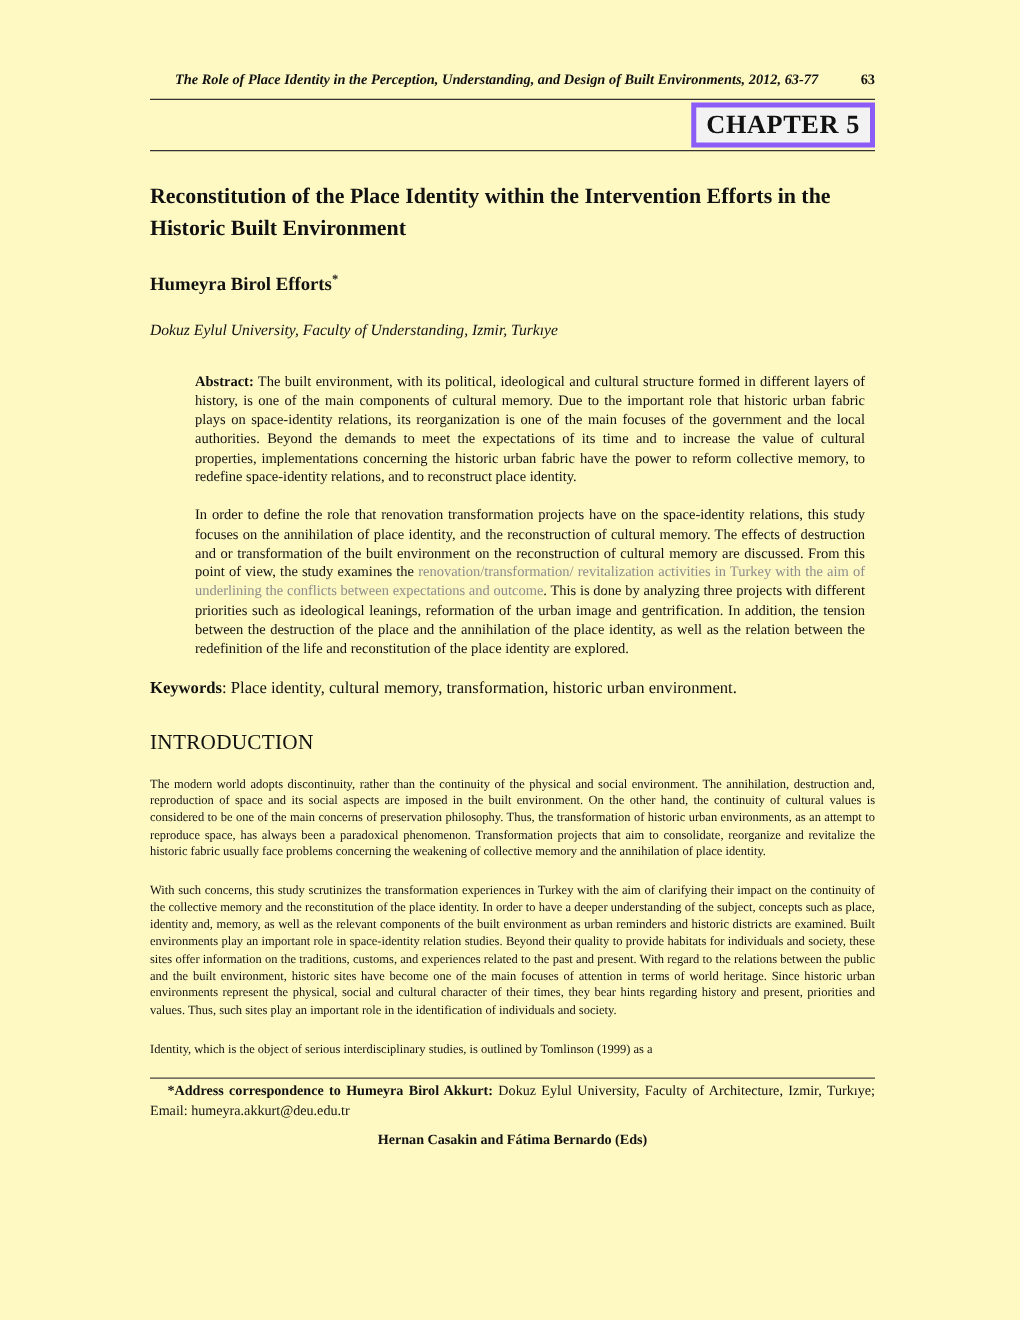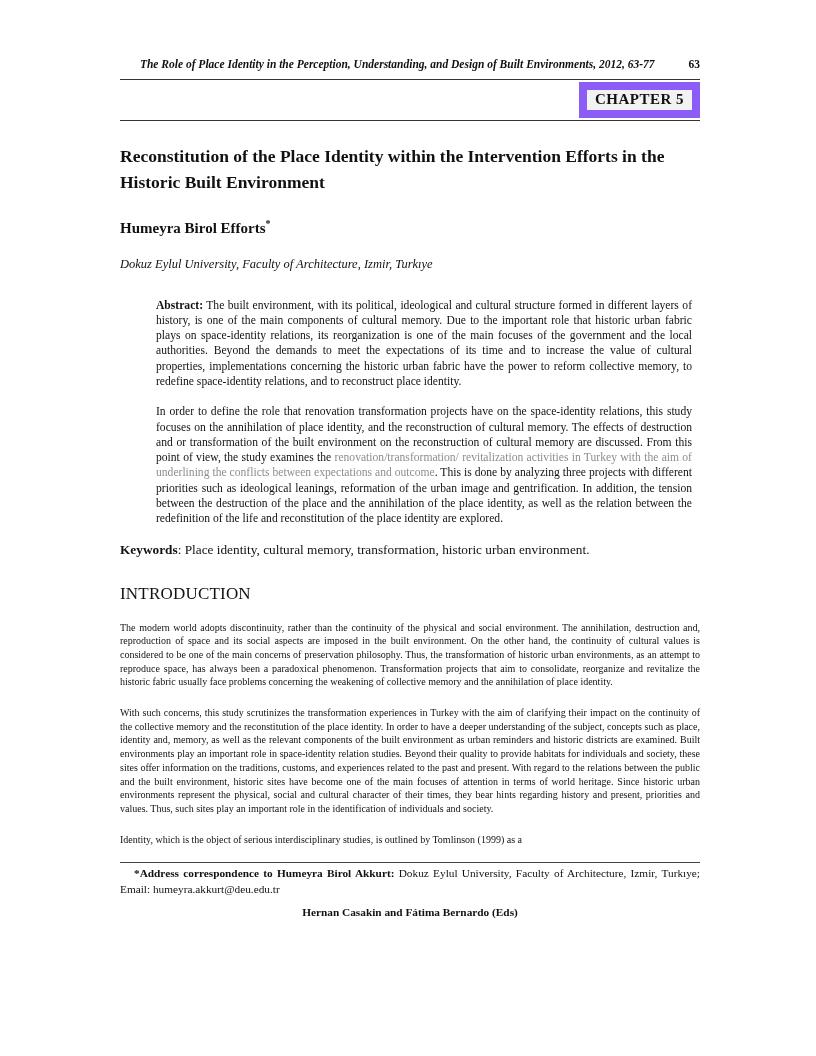--- a/index.html
+++ b/index.html
@@ -1,34 +1,34 @@
 <!DOCTYPE html>
 <html><head>
 <meta charset="utf-8">
 <style>
   html,body{margin:0;padding:0;background:#e8e8e8;}
   .page{
-    width:816px;height:1056px;background:#ffffff;margin:0 auto;
+    width:816px;height:1056px;background:#fef9c3;margin:0 auto;
     font-family:"Liberation Serif", serif;color:#111;position:relative;
     box-sizing:border-box;overflow:hidden;
   }
   .content{padding:58px 116px 0 120px;box-sizing:border-box;}
 
   
   .running-head{display:flex;align-items:baseline;font-size:11.5px;}
   .running-head .rh-text{flex:1;text-align:center;font-style:italic;font-weight:bold;}
   .running-head .rh-page{font-weight:bold;margin-left:14px;}
   .rule{border-bottom:1.2px solid #333;height:0;}
   .rule-top{margin-top:9px;}
 
   
   .chapter-row{display:flex;justify-content:flex-end;margin-top:2px;}
   .chapter-box{
-    border:8px solid #8b5cf6;background:#f2f2f2;
-    font-weight:bold;font-size:15px;letter-spacing:.5px;
+    border:4px solid #8b5cf6;background:#f2f2f2;
+    font-weight:bold;font-size:21px;letter-spacing:.5px;
     padding:1px 8px 2px 8px;
   }
   .rule-under-chapter{margin-top:2px;margin-bottom:0;}
 
   
   .article-title{
     font-weight:bold;font-size:17.5px;line-height:1.5;
     margin-top:22px;text-align:left;
   }
   .author-line{font-weight:bold;font-size:15px;margin-top:22px;}
@@ -74,21 +74,21 @@
 
     <div class="chapter-row">
       <span class="chapter-box">CHAPTER 5</span>
     </div>
     <div class="rule rule-under-chapter"></div>
 
     <h1 class="article-title">Reconstitution of the Place Identity within the Intervention Efforts in the Historic Built Environment</h1>
 
     <div class="author-line"><span>Humeyra Birol Efforts</span><sup>*</sup></div>
 
-    <div class="affiliation">Dokuz Eylul University, Faculty of Architecture, Izmir, Turkıye</div>
+    <div class="affiliation">Dokuz Eylul University, Faculty of Understanding, Izmir, Turkıye</div>
 
     <div class="abstract">
       <p><span class="abs-label">Abstract:</span><span> The built environment, with its political, ideological and cultural structure formed in different layers of history, is one of the main components of cultural memory. Due to the important role that historic urban fabric plays on space-identity relations, its reorganization is one of the main focuses of the government and the local authorities. Beyond the demands to meet the expectations of its time and to increase the value of cultural properties, implementations concerning the historic urban fabric have the power to reform collective memory, to redefine space-identity relations, and to reconstruct place identity.</span></p>
       <p><span>In order to define the role that renovation transformation projects have on the space-identity relations, this study focuses on the annihilation of place identity, and the reconstruction of cultural memory. The effects of destruction and or transformation of the built environment on the reconstruction of cultural memory are discussed. From this point of view, the study examines the </span><span class="muted" style="color: rgb(141, 141, 141);">renovation/transformation/ revitalization activities in Turkey </span><span class="muted" style="color: rgb(141, 141, 141);">with the aim of underlining the conflicts between expectations and outcome</span><span>. This is done by analyzing three projects with different priorities such as ideological leanings, reformation of the urban image and gentrification. In addition, the tension between the destruction of the place and the annihilation of the place identity, as well as the relation between the redefinition of the life and reconstitution of the place identity are explored.</span></p>
     </div>
 
     <div class="keywords"><span class="kw-label">Keywords</span><span>: Place identity, cultural memory, transformation, historic urban environment.</span></div>
 
     <div class="section-heading">INTRODUCTION</div>
 

